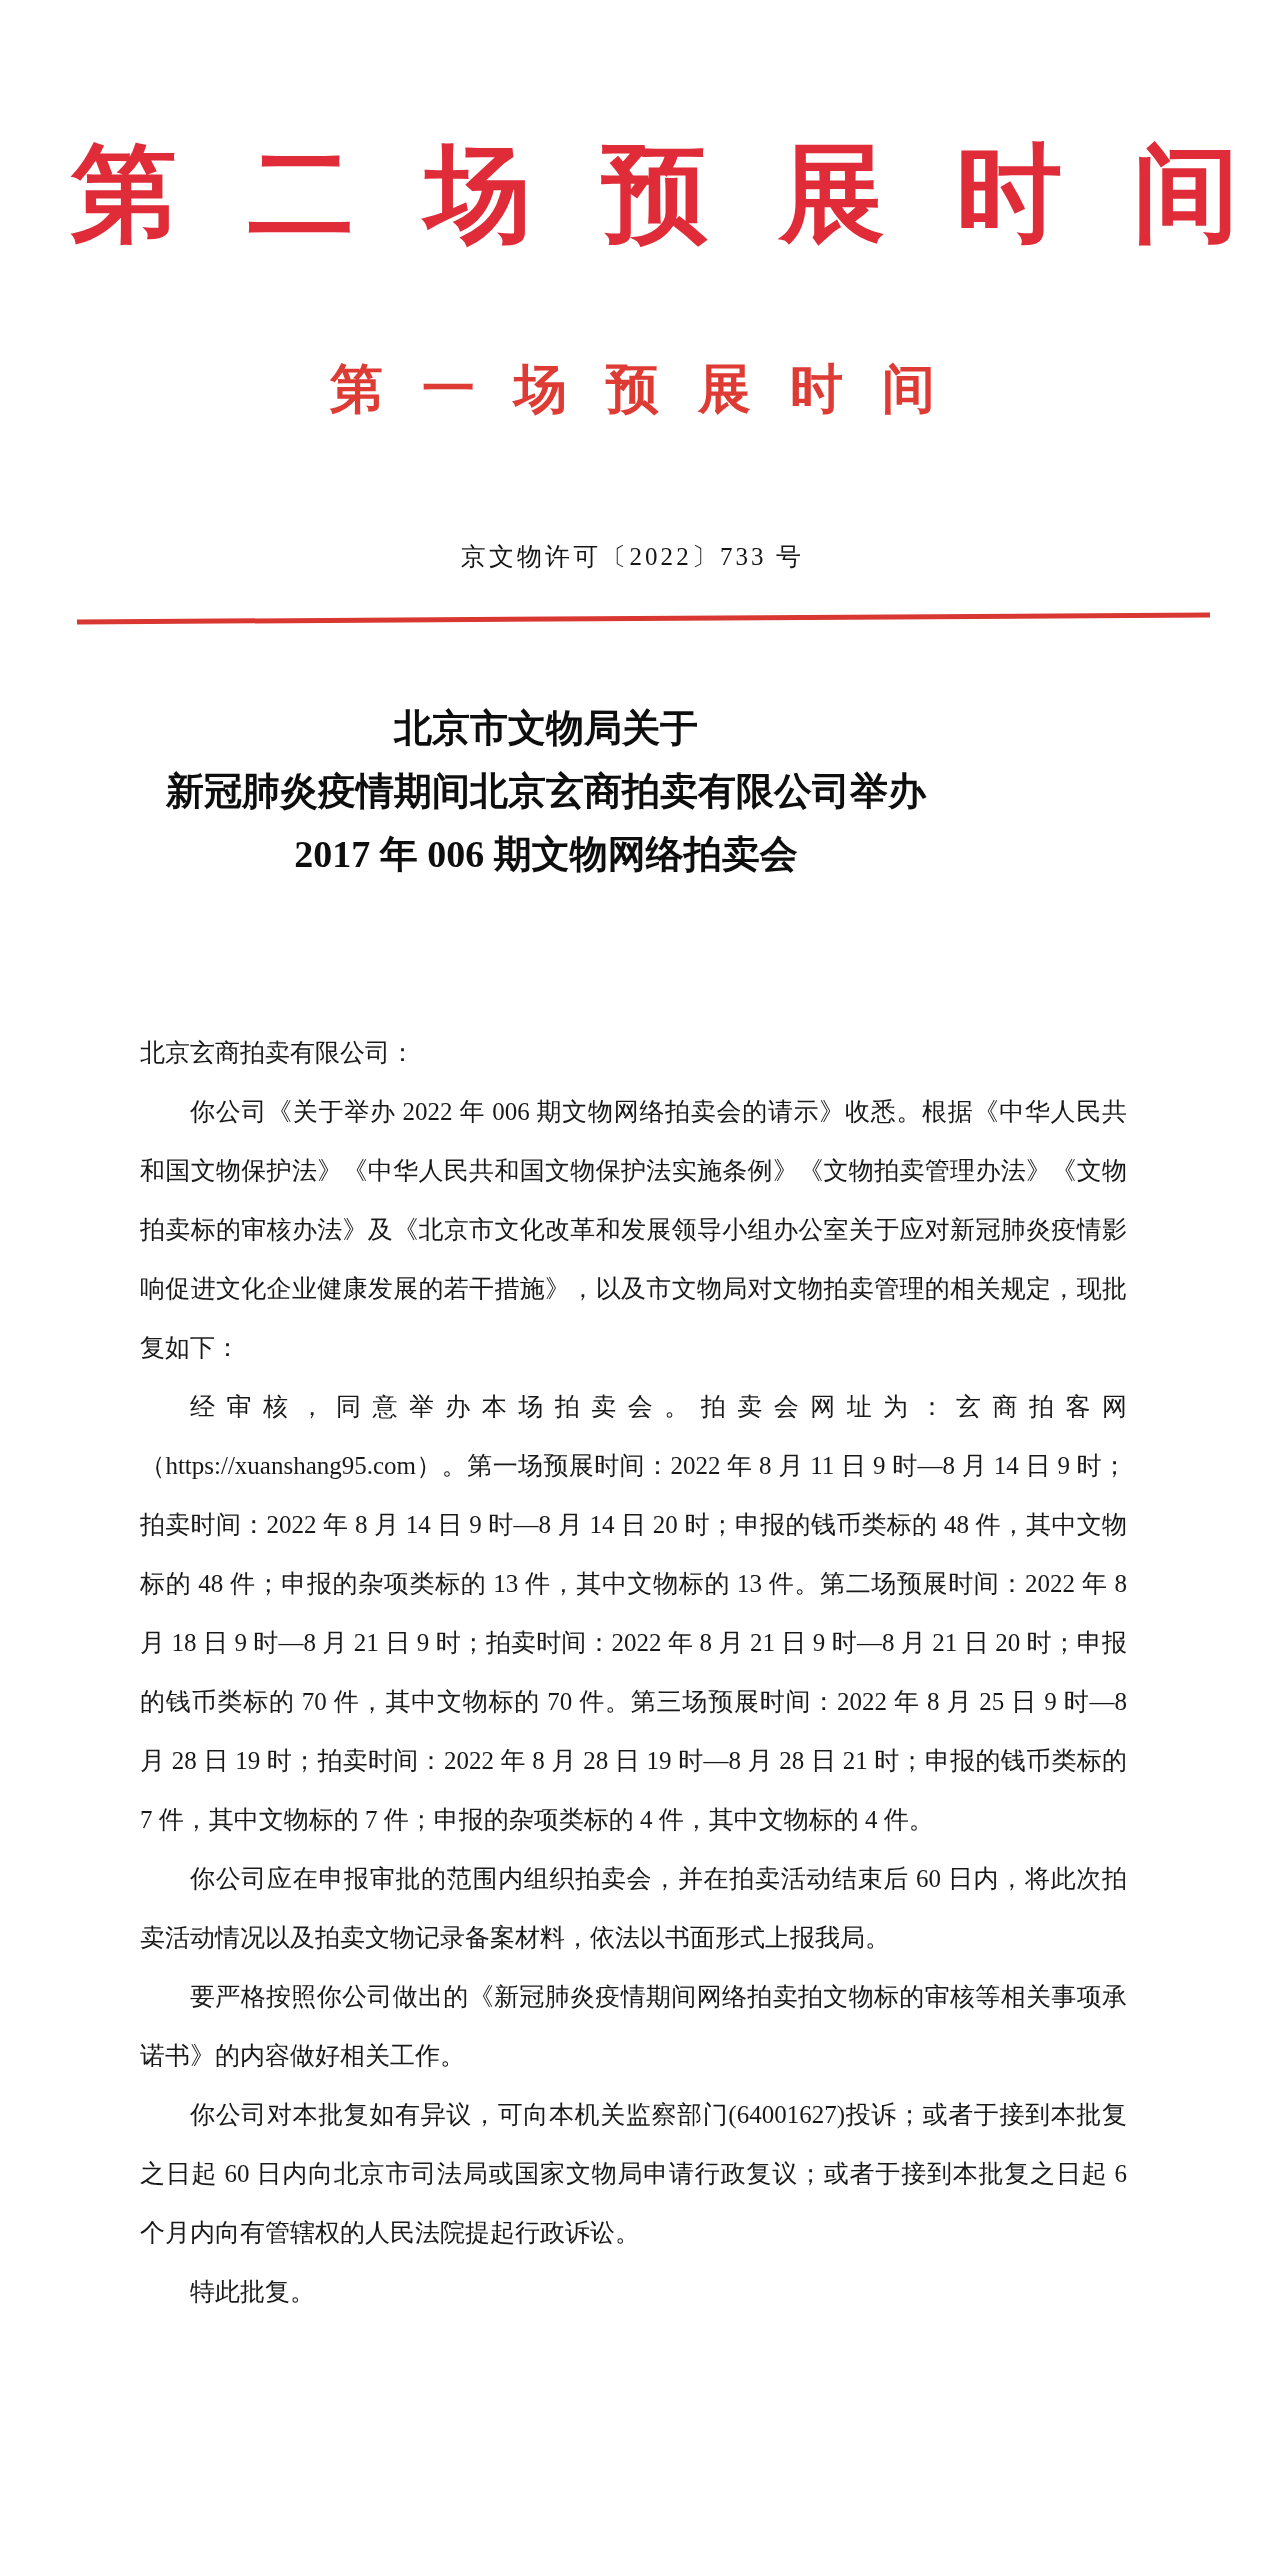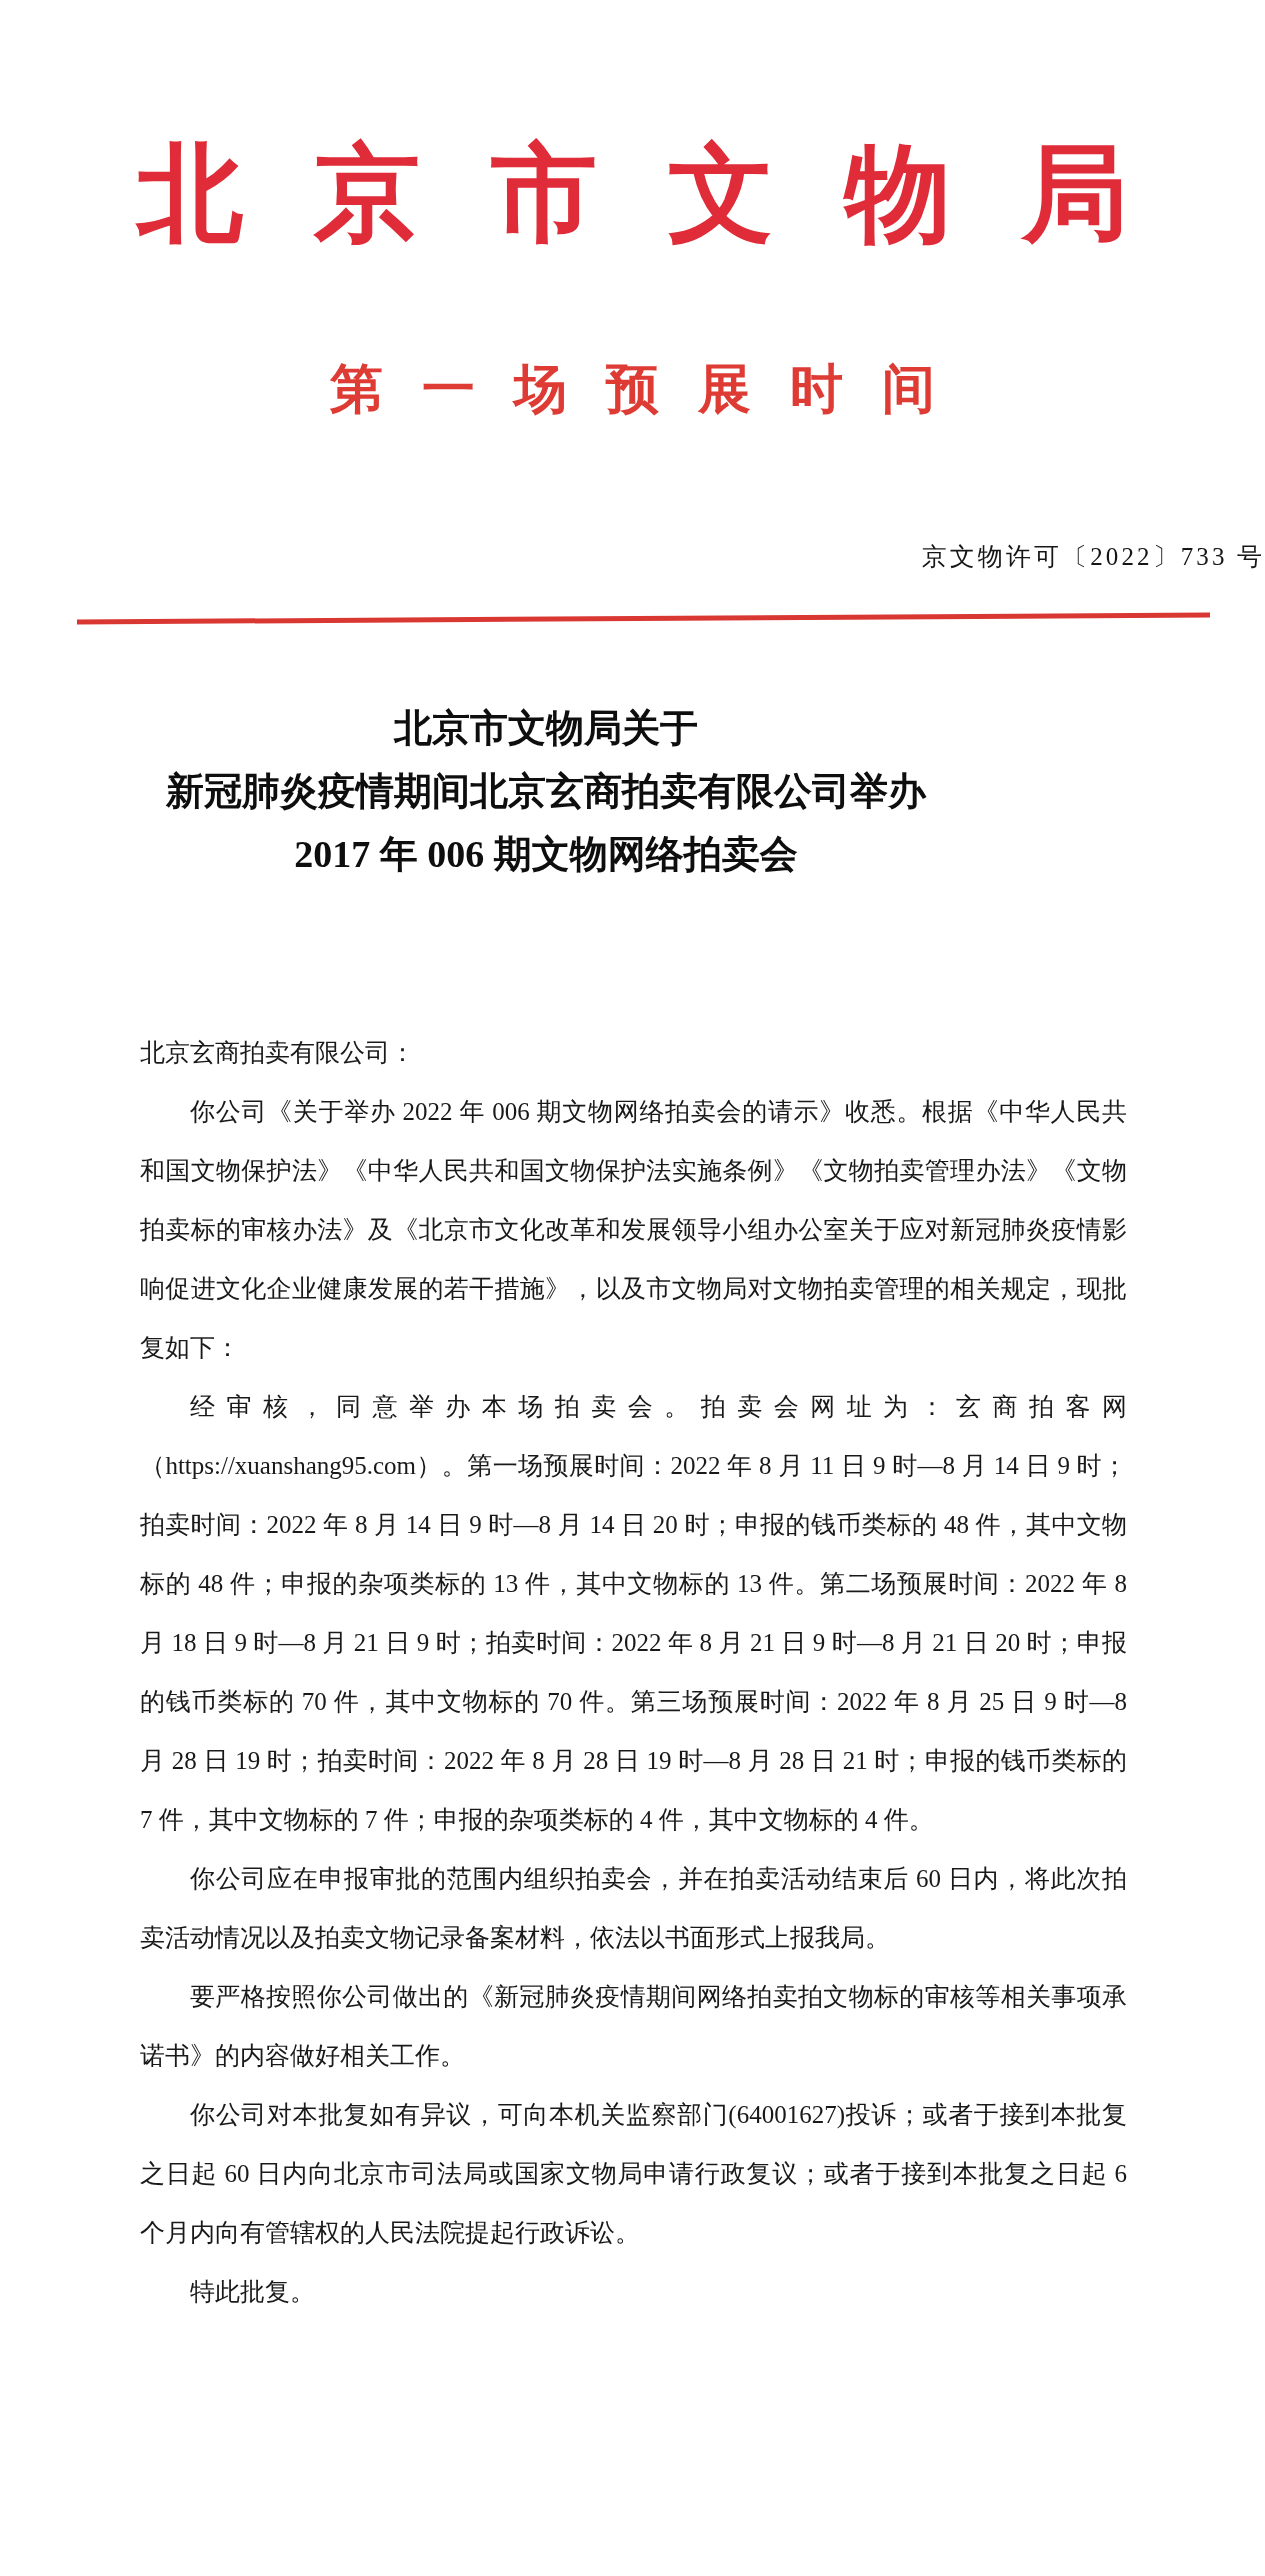--- a/index.html
+++ b/index.html
@@ -15,42 +15,42 @@
     top:123px; left:0; width:1265px; text-align:center;
     font-size:106px; font-weight:700; color:#df2c38;
     letter-spacing:71px; text-indent:71px; white-space:nowrap;
   }
   .doc-type {
     top:354px; left:0; width:1265px; text-align:center;
     font-size:53px; font-weight:700; color:#dd3b34;
     letter-spacing:39px; text-indent:39px; white-space:nowrap;
   }
   .doc-number {
-    top:540px; left:0; width:1265px; text-align:right;
+    top:540px; left:0; width:1265px; text-align:center;
     font-size:25px; letter-spacing:3.1px; color:#161616;
   }
   .red-rule {
     top:616px; left:77px; width:1133px; height:4.6px;
     background:#d93732; transform:rotate(-0.35deg);
   }
   .doc-title {
     top:697px; left:0; width:1092px; text-align:center;
     font-size:38px; font-weight:800; line-height:63px; color:#0e0e0e;
   }
   .body-block {
     top:1023px; left:140px; width:987px;
     font-size:25px; line-height:59px; text-align:justify;
     color:#191919;
   }
   .body-block p.indent { text-indent:2em; }
 </style>
 </head>
 <body>
 
-<div class="abs org-title">北京市文物局</div>
+<div class="abs org-title">第二场预展时间</div>
 <div class="abs doc-type">第一场预展时间</div>
 <div class="abs doc-number">京文物许可〔2022〕733 号</div>
 <div class="abs red-rule"></div>
 
 <div class="abs doc-title">
   <div>北京市文物局关于</div>
   <div>新冠肺炎疫情期间北京玄商拍卖有限公司举办</div>
   <div>2017 年 006 期文物网络拍卖会</div>
 </div>
 

